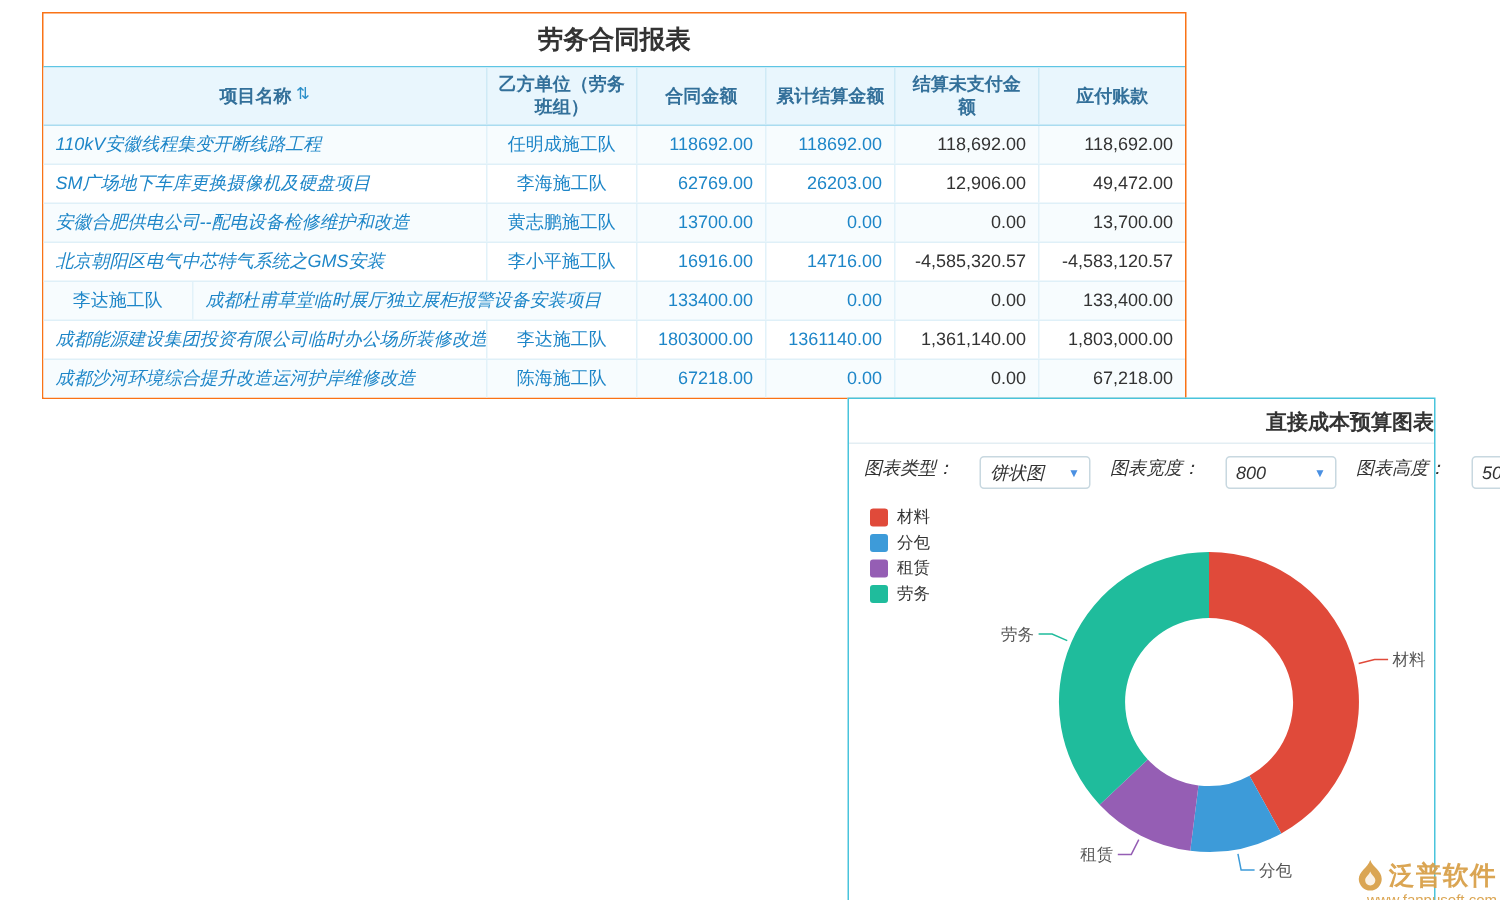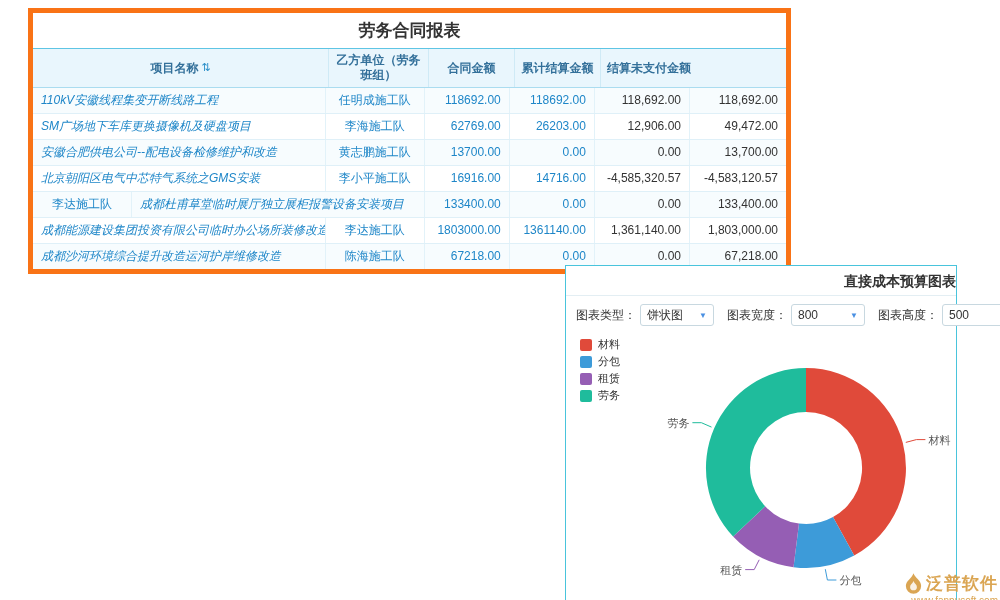--- a/index.html
+++ b/index.html
@@ -1,20 +1,20 @@
 <!DOCTYPE html>
 <html><head>
 <meta charset="utf-8">
 <style>
   * { margin:0; padding:0; box-sizing:border-box; }
   html,body { width:1000px; height:600px; background:#fff; overflow:hidden; position:relative;
     font-family:"Liberation Sans", sans-serif; }
 
   
-  .report { position:absolute; left:28px; top:8px; width:763px; border:5px solid #f97316; background:#fff; }
+  .report { position:absolute; left:28px; top:8px; width:763px; border:1px solid #f97316; background:#fff; }
   .report-title { height:36px; line-height:36px; text-align:center; font-size:17px; font-weight:bold;
     color:#333; border-bottom:1px solid #5ec5e4; }
   .thead { display:flex; background:#e9f6fd; border-bottom:1px solid #aadcf0; }
   .th { padding:4px 6px; font-size:12px; font-weight:bold; color:#33709a; display:flex; align-items:center;
     justify-content:center; text-align:center; min-height:38px; border-right:1px solid #cfeaf6; line-height:1.25; }
   .th:last-child { border-right:none; }
   .sort-icon { color:#2b8fc9; font-size:11px; margin-left:3px; font-weight:normal; }
   .tr { display:flex; border-bottom:1px solid #dff0f8; background:#fff; }
   .tr:last-child { border-bottom:none; }
   .tr:nth-child(odd) { background:#f7fcfe; }
@@ -24,21 +24,21 @@
   .col-project{ width:296px; } .col-unit{ width:100px; } .col-contract{ width:86px; }
   .col-settled{ width:86px; } .col-unpaid{ width:96px; } .col-payable{ width:97px; }
   .blue { color:#1e86c8; } .dark { color:#333; }
   .al{ text-align:left;font-style:italic; } .ac{ text-align:center; } .ar{ text-align:right; }
 
   
   .panel { position:absolute; left:565px; top:265px; width:392px; height:340px; border:1px solid #49c4dc; background:#fff; }
   .panel-title { height:30px; line-height:30px; text-align:right; font-weight:bold; font-size:14px;
     color:#333; border-bottom:1px solid #e3eef3; }
   .controls { display:flex; align-items:center; gap:13px; padding:8px 10px 0 10px; font-size:12px; color:#333; }
-  .control { display:flex; align-items:center; gap:4px; white-space:nowrap; }
+  .control { display:flex; align-items:flex-start; gap:17px; white-space:nowrap;font-style:italic; }
   .select { display:flex; align-items:center; justify-content:space-between; width:74px; height:22px;
     border:1px solid #c8d8e0; border-radius:3px; padding:0 6px; font-size:12px; color:#333; background:#fff; cursor:pointer; }
   .caret { font-size:8px; color:#4a90e2; }
   .legend { position:absolute; left:14px; top:70px; }
   .legend-item { display:flex; align-items:center; gap:6px; height:17px; cursor:pointer; }
   .swatch { width:12px; height:12px; border-radius:2px; }
   .legend-label { font-size:11px; color:#333; }
   #donut { position:absolute; left:0; top:0; width:392px; height:338px; pointer-events:none; }
   .slice-label { font-size:11px; fill:#555; font-family:"Liberation Sans", sans-serif; }
 
@@ -62,20 +62,23 @@
         <span>乙方单位（劳务班组）</span>
       </div>
       <div class="th col-contract">
         <span>合同金额</span>
       </div>
       <div class="th col-settled">
         <span>累计结算金额</span>
       </div>
       <div class="th col-unpaid">
         <span>结算未支付金额</span>
+      </div>
+      <div class="th col-payable">
+        <span>应付账款</span>
       </div>
     </div>
   <div id="tbody">
       <div class="tr">
         <div class="td col-project al blue">110kV安徽线程集变开断线路工程</div>
         <div class="td col-unit ac blue">任明成施工队</div>
         <div class="td col-contract ar blue">118692.00</div>
         <div class="td col-settled ar blue">118692.00</div>
         <div class="td col-unpaid ar dark">118,692.00</div>
         <div class="td col-payable ar dark">118,692.00</div>

